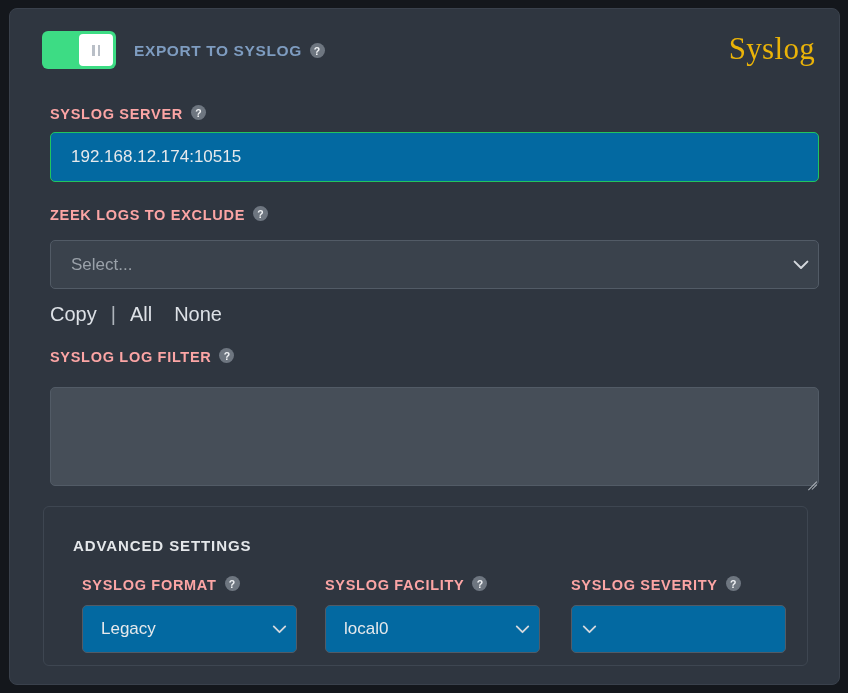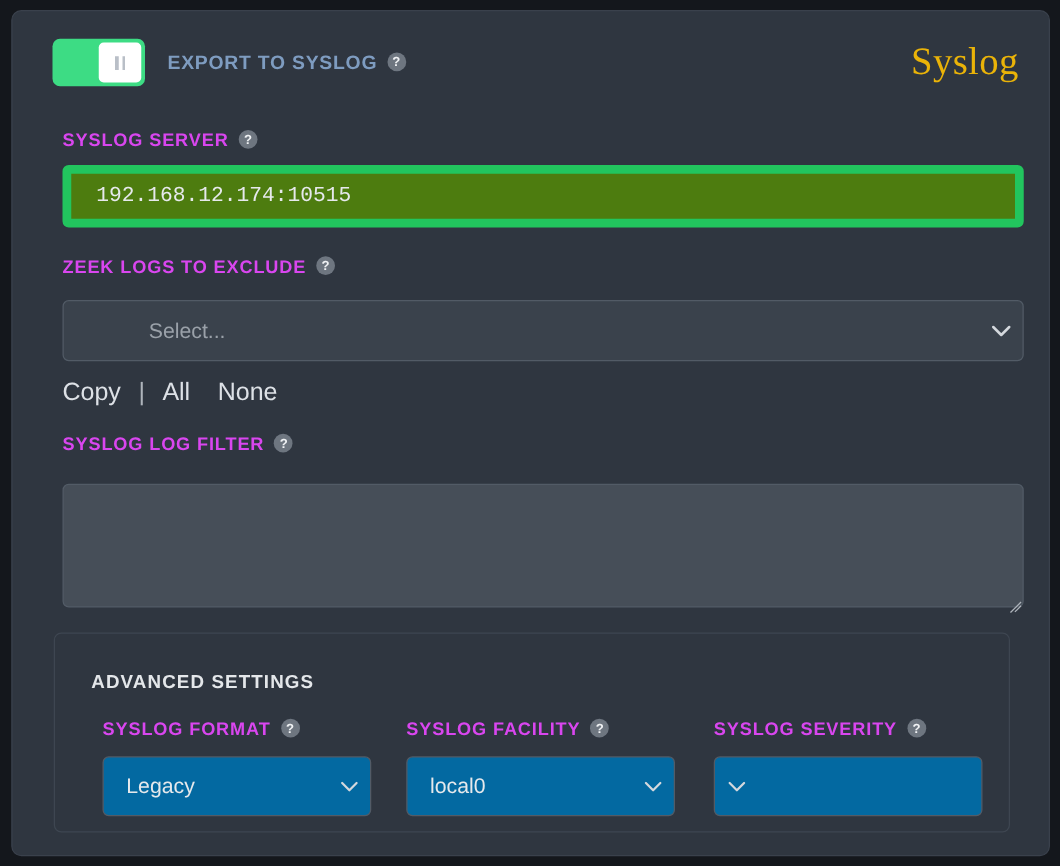--- a/index.html
+++ b/index.html
@@ -101,21 +101,21 @@
     font-size: 31px;
     color: #eab308;
     letter-spacing: 0.3px;
   }
 
   
   .field-label {
     font-size: 14.5px;
     font-weight: bold;
     letter-spacing: 0.7px;
-    color: #d946ef;
+    color: #fca5a5;
     text-transform: uppercase;
     display: inline-block;
     vertical-align: middle;
   }
 
   .help-icon {
     display: inline-flex;
     align-items: center;
     justify-content: center;
     width: 15px;
@@ -130,43 +130,42 @@
     margin-left: 8px;
     vertical-align: middle;
     position: relative;
     top: -1px;
     cursor: help;
   }
 
   
   .text-input {
     position: absolute;
-    background: #4d7c0f;
-    border: 7px solid #22c55e;
+    background: #0369a1;
+    border: 1px solid #22c55e;
     border-radius: 5px;
     box-sizing: border-box;
     color: #e6e9ec;
-    font-family: Liberation Mono, monospace;
+    font-family: Liberation Sans, sans-serif;
     font-size: 17px;
     padding: 0 20px;
     outline: none;
   }
   .text-input::placeholder { color: #9aa1a9; }
 
   
   .select-ctl {
     position: absolute;
     background: #3a424c;
     border: 1px solid #525b66;
     border-radius: 5px;
     box-sizing: border-box;
     display: flex;
     align-items: center;
     cursor: pointer;
-    padding-left: 48px;
   }
   .select-ctl .sel-text {
     flex: 1;
     padding-left: 20px;
     font-size: 17px;
     color: #9aa1a9;
     font-family: "Liberation Sans", sans-serif;
   }
   .chev {
     width: 34px;

